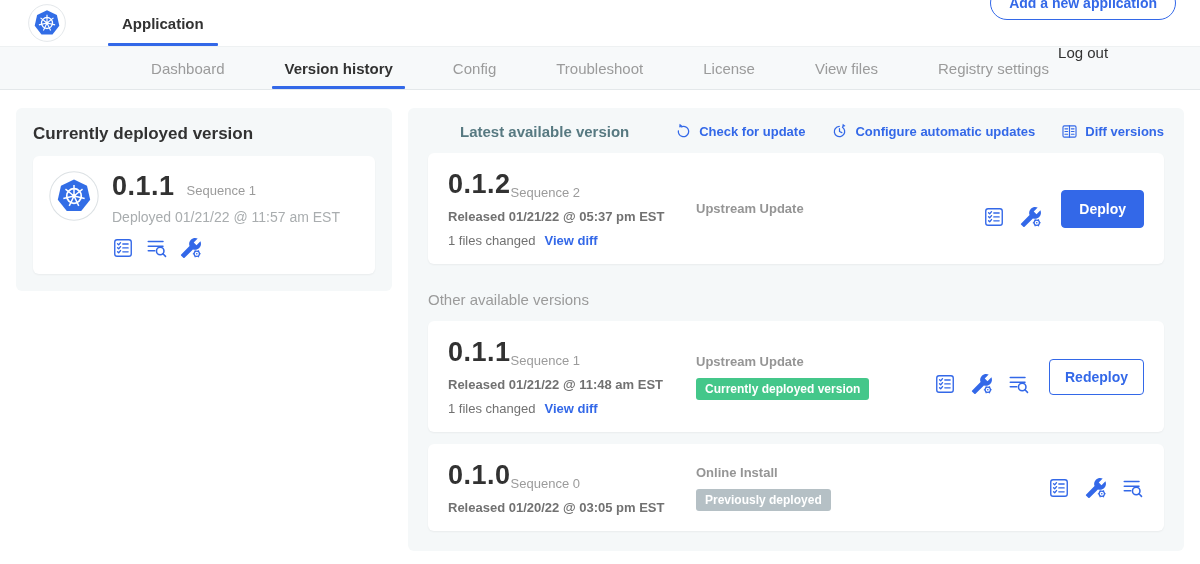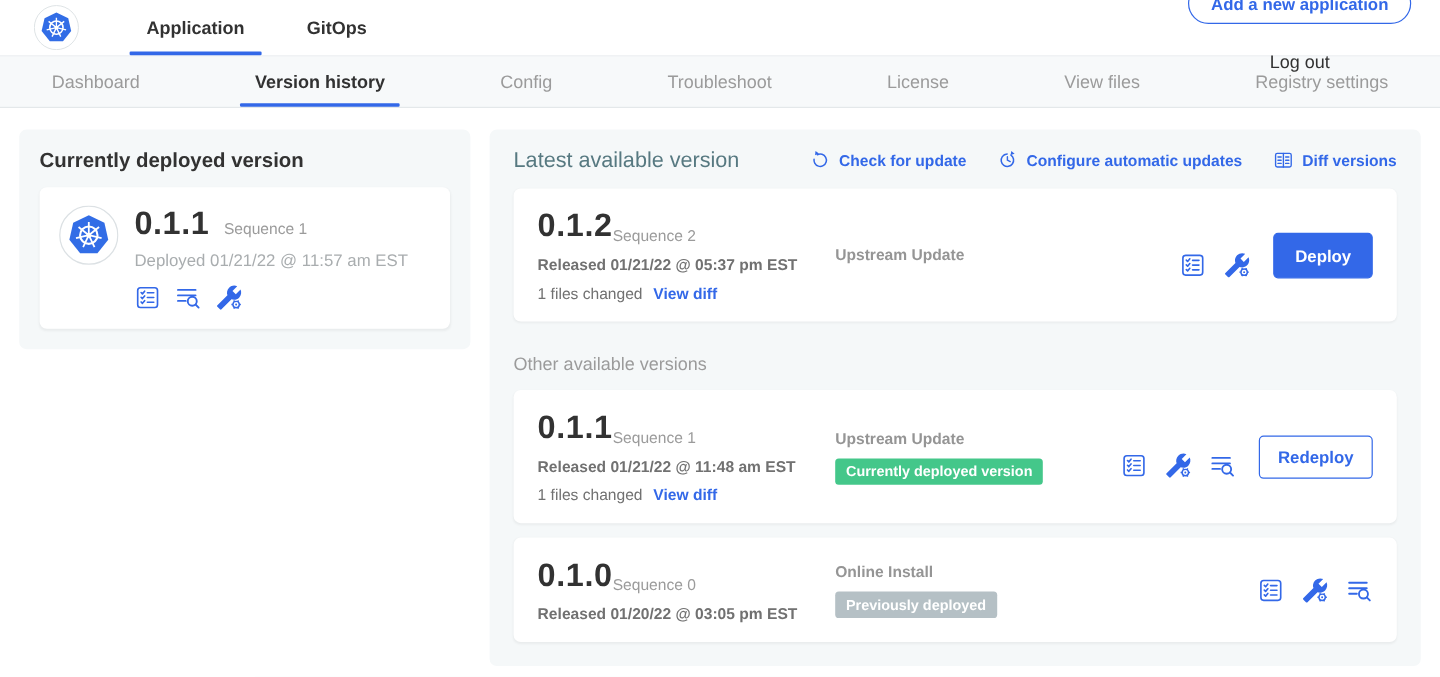--- a/index.html
+++ b/index.html
@@ -23,21 +23,21 @@
   .header-tab.active::after{content:"";position:absolute;left:12px;right:12px;bottom:0;
     height:3px;background:var(--accent);border-radius:1px;}
   .header-right{margin-left:auto;display:flex;align-items:center;gap:24px;flex-direction:column;}
   .pill-btn{border:1px solid var(--accent);color:var(--accent);background:#fff;
     border-radius:17px;padding:8px 18px;font-size:14px;font-weight:700;cursor:pointer;
     font-family:inherit;}
   .logout{font-size:15px;font-weight:500;cursor:pointer;}
 
   
   .subnav{height:44px;background:#f7f9fa;border-top:1px solid #eef1f2;
-    border-bottom:1px solid #e4e8ea;display:flex;justify-content:center;gap:36px;}
+    border-bottom:1px solid #e4e8ea;display:flex;justify-content:center;}
   .subnav-item{position:relative;display:flex;align-items:center;padding:0 30px;
     font-size:15px;color:#9b9b9b;cursor:pointer;}
   .subnav-item.active{color:#323232;font-weight:600;}
   .subnav-item.active::after{content:"";position:absolute;left:18px;right:18px;bottom:0;
     height:3px;background:var(--accent);border-radius:1px;}
 
   
   .main{display:flex;align-items:flex-start;gap:16px;padding:18px 16px 0 16px;}
 
   
@@ -49,21 +49,21 @@
   .dc-logo{width:50px;height:50px;flex:none;}
   .dc-line1{display:flex;align-items:baseline;gap:12px;}
   .dc-version{font-size:27px;font-weight:700;letter-spacing:.5px;}
   .dc-seq{font-size:13px;color:#9b9b9b;}
   .dc-deployed{font-size:14px;color:#a9adaf;margin-top:7px;}
   .dc-icons{margin-top:12px;display:flex;gap:12px;color:var(--accent);}
 
   
   .versions-panel{flex:1;background:#f5f8f9;border-radius:6px;padding:15px 20px 20px;}
   .panel-head{display:flex;align-items:center;margin-bottom:13px;}
-  .panel-title{font-size:18px;font-weight:400;color:var(--heading);}
+  .panel-title{font-size:15px;font-weight:700;color:var(--heading);margin-left:32px;}
   .panel-actions{margin-left:auto;display:flex;align-items:center;gap:26px;}
   .action-link{display:flex;align-items:center;gap:7px;color:var(--accent);
     font-size:13px;font-weight:700;cursor:pointer;text-align:right;}
   .action-icon{width:17px;height:17px;}
   .other-title{font-size:15px;font-weight:400;color:#9b9b9b;margin:27px 0 13px;}
 
   .vrow{background:#fff;border-radius:6px;padding:16px 20px;display:flex;
     align-items:center;box-shadow:0 1px 2px rgba(0,0,0,.05);}
   .vrow + .vrow{margin-top:12px;}
   .vcol-left{width:248px;flex:none;}
@@ -169,21 +169,20 @@
 </svg>
 
 <div class="header">
   <div class="logo-wrap">
     <svg viewBox="0 0 48 48">
         <use href="#sym-k8s"></use>
       </svg>
   </div>
   <div class="header-tabs">
       <div class="header-tab active">Application</div>
-      <div class="header-tab">GitOps</div>
     </div>
   <div class="header-right">
     <button class="pill-btn">Add a new application</button>
     <span class="logout">Log out</span>
   </div>
 </div>
 
 <div class="subnav">
     <div class="subnav-item">Dashboard</div>
     <div class="subnav-item active">Version history</div>

